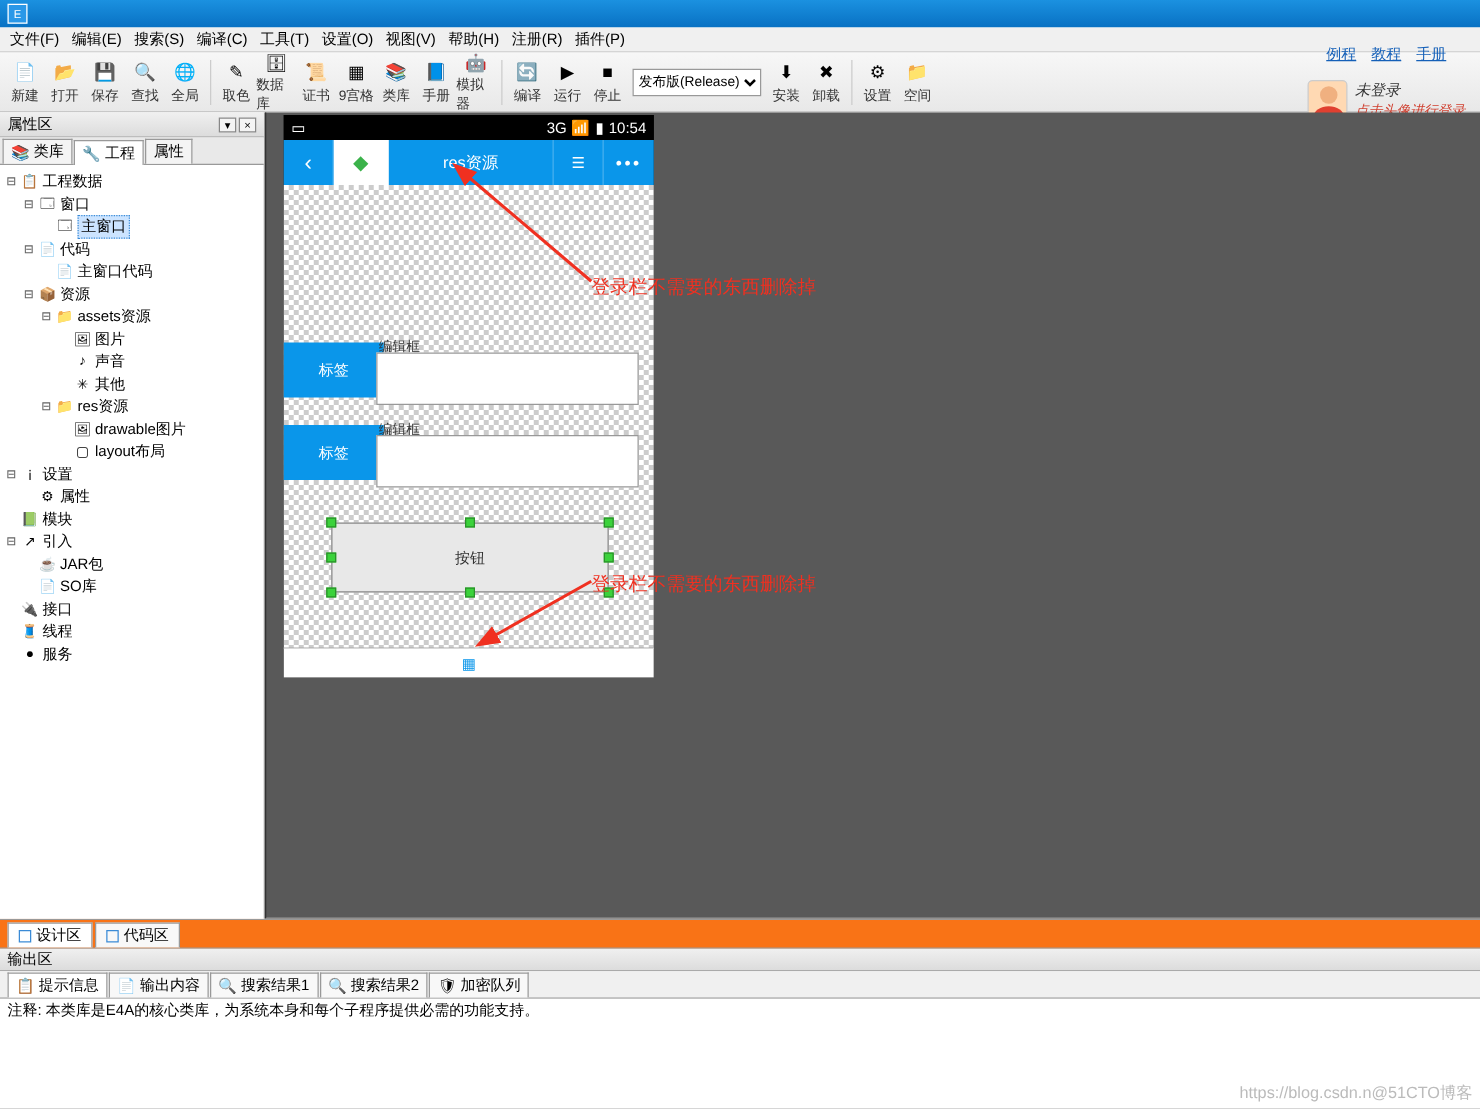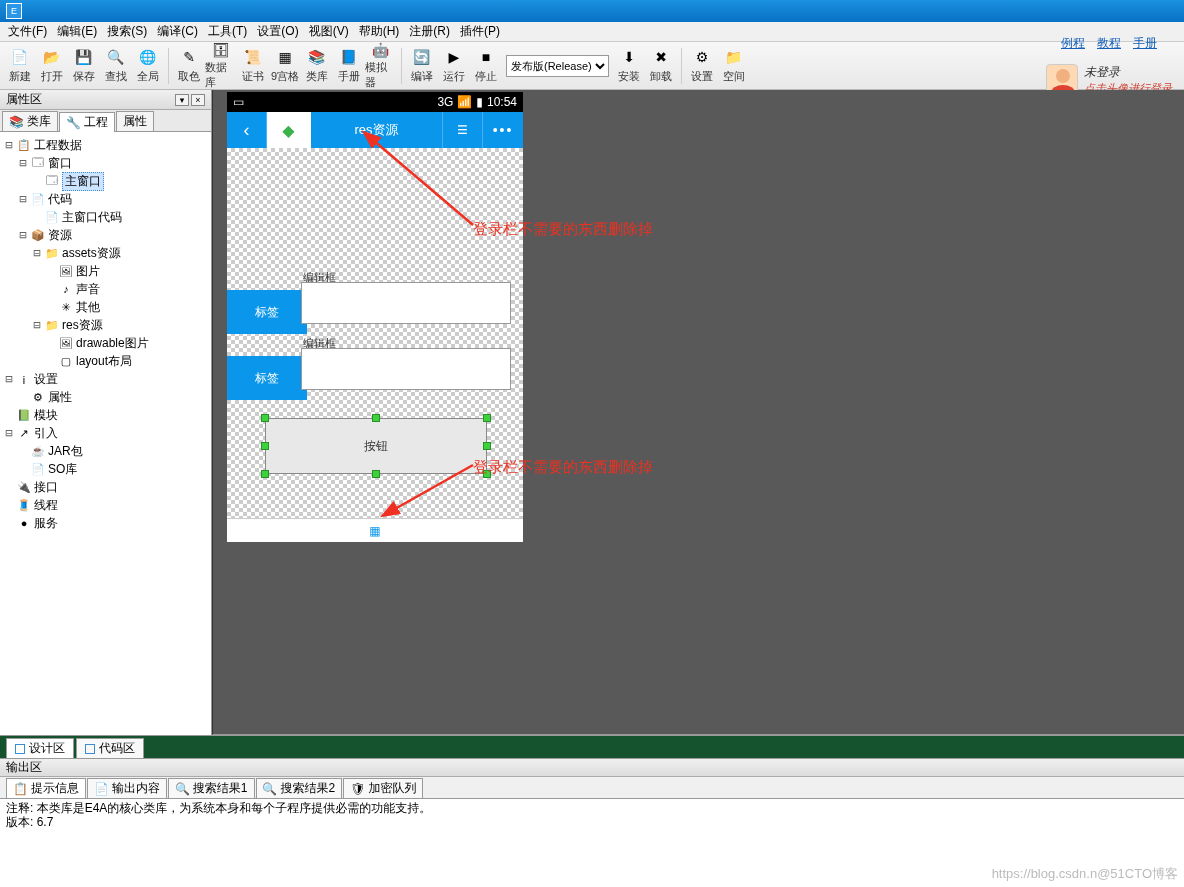--- a/index.html
+++ b/index.html
@@ -41,29 +41,29 @@
 .statusbar { height:20px; background:#000; color:#fff; display:flex; align-items:center; justify-content:space-between; padding:0 6px; font-size:11px; }
 .statusbar .right { display:flex; gap:4px; align-items:center; }
 .topbar { height:36px; background:#0a96ea; display:flex; align-items:center; }
 .topbar .cell { height:36px; display:flex; align-items:center; justify-content:center; color:#fff; border-right:1px solid rgba(255,255,255,.25); }
 .topbar .back { width:40px; font-size:18px; }
 .topbar .logo { width:44px; background:#fff; color:#3bb24a; font-size:16px; }
 .topbar .title { flex:1; font-size:13px; }
 .topbar .list { width:40px; }
 .topbar .more { width:40px; border-right:none; font-size:14px; letter-spacing:2px; }
 .form-area { height:370px; background:repeating-conic-gradient(#ccc 0% 25%, #fff 0% 50%) 0 0/8px 8px; position:relative; }
-.lbl-box { position:absolute; width:80px; height:44px; background:#0a96ea; color:#fff; display:flex; align-items:center; justify-content:center; font-size:12px;margin-top:16px; }
+.lbl-box { position:absolute; width:80px; height:44px; background:#0a96ea; color:#fff; display:flex; align-items:center; justify-content:center; font-size:12px; }
 .edit-lbl { position:absolute; font-size:11px; color:#333; }
 .edit-box { position:absolute; height:42px; background:#fff; border:1px solid #999; }
 .btn-box { position:absolute; left:38px; top:270px; width:222px; height:56px; background:#e8e8e8; border:1px solid #888; display:flex; align-items:center; justify-content:center; font-size:12px; color:#333; }
 .sel-handle { position:absolute; width:8px; height:8px; background:#3bd23b; border:1px solid #2a902a; }
 .navbar { height:24px; background:#fff; border-top:1px solid #ccc; display:flex; align-items:center; justify-content:center; color:#0a96ea; }
 .annot { position:absolute; color:#f03020; font-size:15px; white-space:nowrap; }
 .arrow-svg { position:absolute; pointer-events:none; }
-.bottom-tabs { height:24px; border-top:1px solid #999; border-bottom:1px solid #999; display:flex; align-items:flex-end; padding-left:6px; gap:2px; background:#14532d; }
+.bottom-tabs { height:24px; border-top:1px solid #999; border-bottom:1px solid #999; display:flex; align-items:flex-end; padding-left:6px; gap:2px; background:#f97316; }
 .btab { height:20px; padding:0 8px; border:1px solid #999; border-bottom:none; background:#f8f8f8; display:flex; align-items:center; gap:4px; cursor:default; }
 .btab.active { background:#fff; }
 .output-hdr { height:18px; background:linear-gradient(#f0f0f0,#dcdcdc); border-bottom:1px solid #aaa; padding:0 6px; display:flex; align-items:center; }
 .output-tabs { height:22px; display:flex; align-items:flex-end; padding-left:6px; gap:1px; border-bottom:1px solid #999; background:#f0f0f0; }
 .otab { height:20px; padding:0 6px; border:1px solid #999; border-bottom:none; background:#f8f8f8; display:flex; align-items:center; gap:3px; cursor:default; font-size:11px; }
 .otab.active { background:#fff; }
 .output-body { height:66px; background:#fff; padding:2px 6px; font-size:11px; line-height:14px; font-family:"SimSun"; overflow:hidden; }
 .watermark { position:absolute; right:6px; bottom:4px; color:#bbb; font-size:13px; }
 .sq-ico { width:10px; height:10px; border:1px solid currentColor; }
 </style>
@@ -412,16 +412,15 @@
       <span>🔍</span>
       <span>搜索结果2</span>
     </div>
     <div class="otab">
       <span>🛡</span>
       <span>加密队列</span>
     </div>
   </div>
 <div class="output-body" id="obody">
     <div>注释: 本类库是E4A的核心类库，为系统本身和每个子程序提供必需的功能支持。</div>
-    <div>版本: 6.7</div>
   </div>
 
 <div class="watermark">https://blog.csdn.n@51CTO博客</div>
 
 </body></html>

